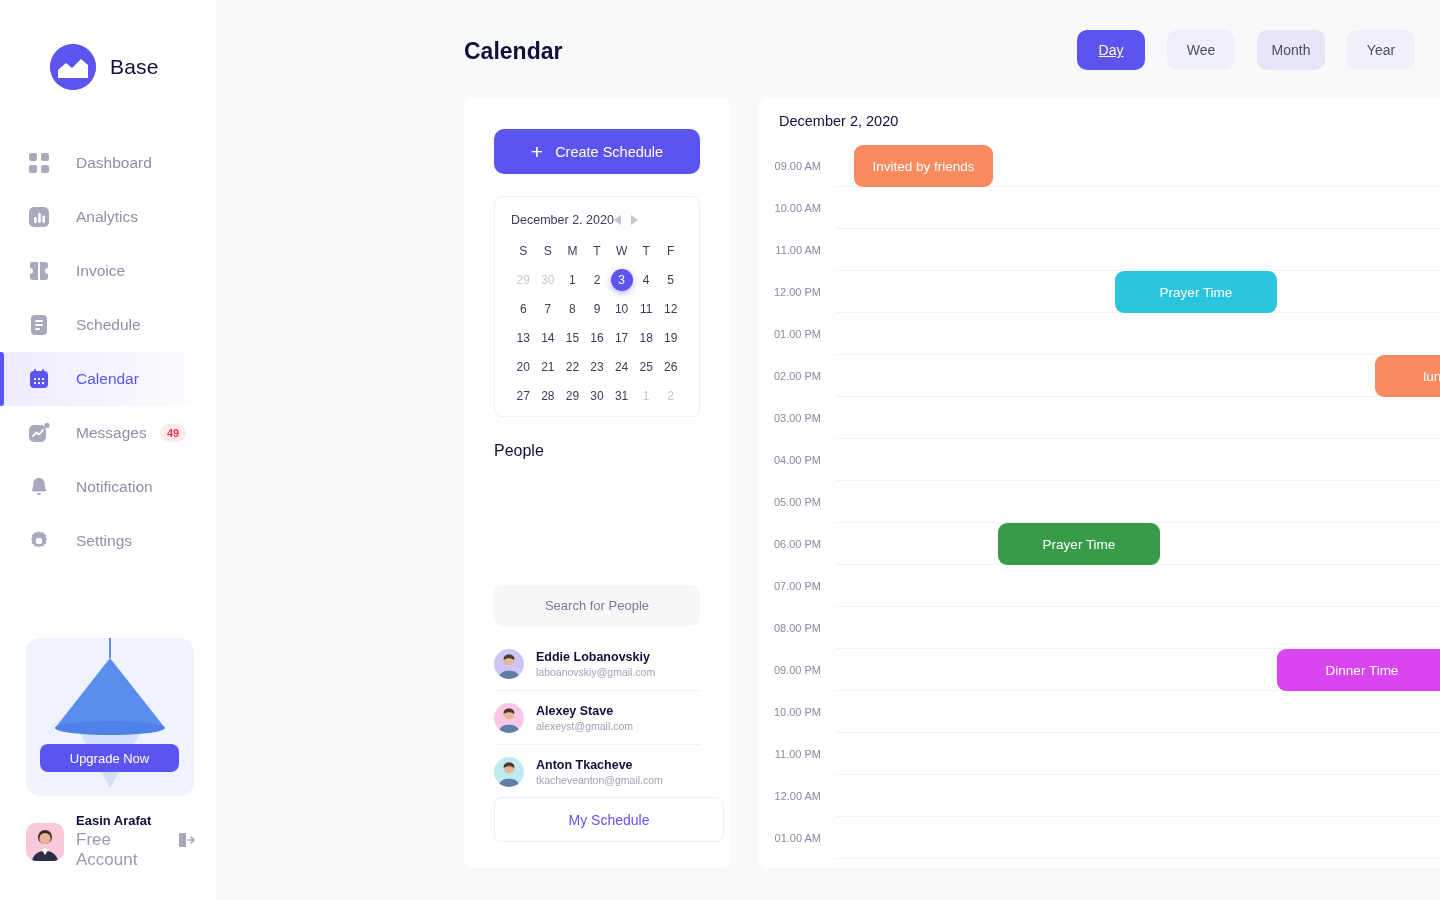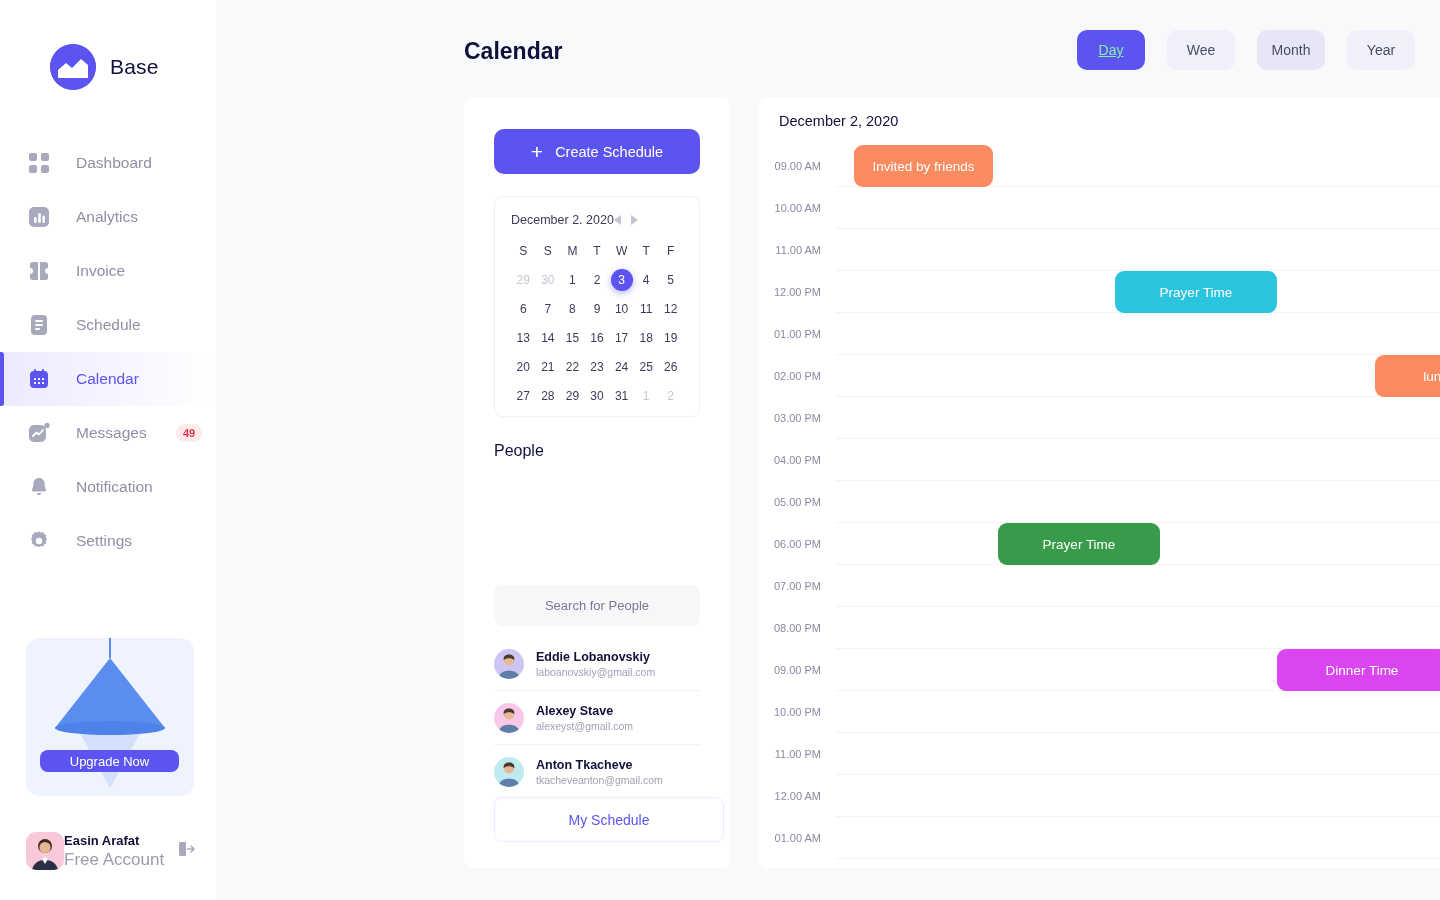--- a/index.html
+++ b/index.html
@@ -43,21 +43,21 @@
     background: linear-gradient(90deg, #eceaff 0%, rgba(255,255,255,0) 100%);
   }
   .nav-item.active::before {
     content: ""; position: absolute; left: 0; top: 0;
     width: 4px; height: 100%; background: #5b54f0;
     border-radius: 0 3px 3px 0;
   }
   .nav-item.active .nav-label { color: #5b54f0; }
   .nav-icon { width: 22px; height: 22px; display: block; flex: 0 0 22px; }
   .badge {
-    position: absolute; left: 176px;
+    position: absolute; left: 160px;
     background: #fdeaea; color: #e3354f;
     font-size: 11px; font-weight: 700;
     padding: 3px 7px; border-radius: 9px;
   }
 
   
   .upgrade-card {
     position: absolute; left: 26px; top: 638px;
     width: 168px; height: 158px;
     background: #eef3fd; border-radius: 14px;
@@ -81,29 +81,29 @@
   }
   .lamp-glow {
     position: absolute; left: 50%; top: 88px; transform: translateX(-50%);
     width: 0; height: 0;
     border-left: 34px solid transparent;
     border-right: 34px solid transparent;
     border-top: 62px solid rgba(160,190,245,.35);
   }
   .upgrade-btn {
     position: absolute; left: 14px; bottom: 24px;
-    width: 139px; height: 22px; border-radius: 8px;
+    width: 139px; height: 28px; border-radius: 8px;
     background: #5b54f0; color: #fff;
     font-size: 13px; border: none; cursor: pointer;
     font-family: inherit;
   }
 
   .user-row {
     position: absolute; left: 26px; bottom: 30px;
-    display: flex; align-items: center; gap: 0; width: 170px;
+    display: flex; align-items: center; gap: 12px; width: 170px;
   }
   .user-avatar {
     width: 38px; height: 38px; border-radius: 10px;
     background: #f9c8d9; overflow: hidden; position: relative; flex:0 0 38px;
   }
   .user-meta { flex: 1; }
   .user-name { font-size: 13px; font-weight: 700; color: #10103a; }
   .user-plan { font-size: 17px; color: #9a9ab0; margin-top: 2px; }
 
   
@@ -116,21 +116,21 @@
     position: absolute; right: 25px; top: 30px;
     display: flex; gap: 22px;
   }
   .tab {
     width: 68px; height: 40px; border-radius: 10px;
     display: flex; align-items: center; justify-content: center;
     font-size: 14px; color: #4b4b66; background: #f0f0fa;
     border: none; cursor: pointer; font-family: inherit;
   }
   .tab.shade { background: #e7e6f6; }
-  .tab.active { background: #5b54f0; color: #86efac; text-decoration: underline; }
+  .tab.active { background: #5b54f0; color: #fef9c3; text-decoration: underline; }
 
   
   .panel {
     position: absolute; top: 97px;
     background: #fff; border-radius: 8px;
   }
   .left-panel { left: 248px; width: 266px; height: 771px; }
   .right-panel { left: 543px; width: 872px; height: 771px; }
 
   .create-btn {

